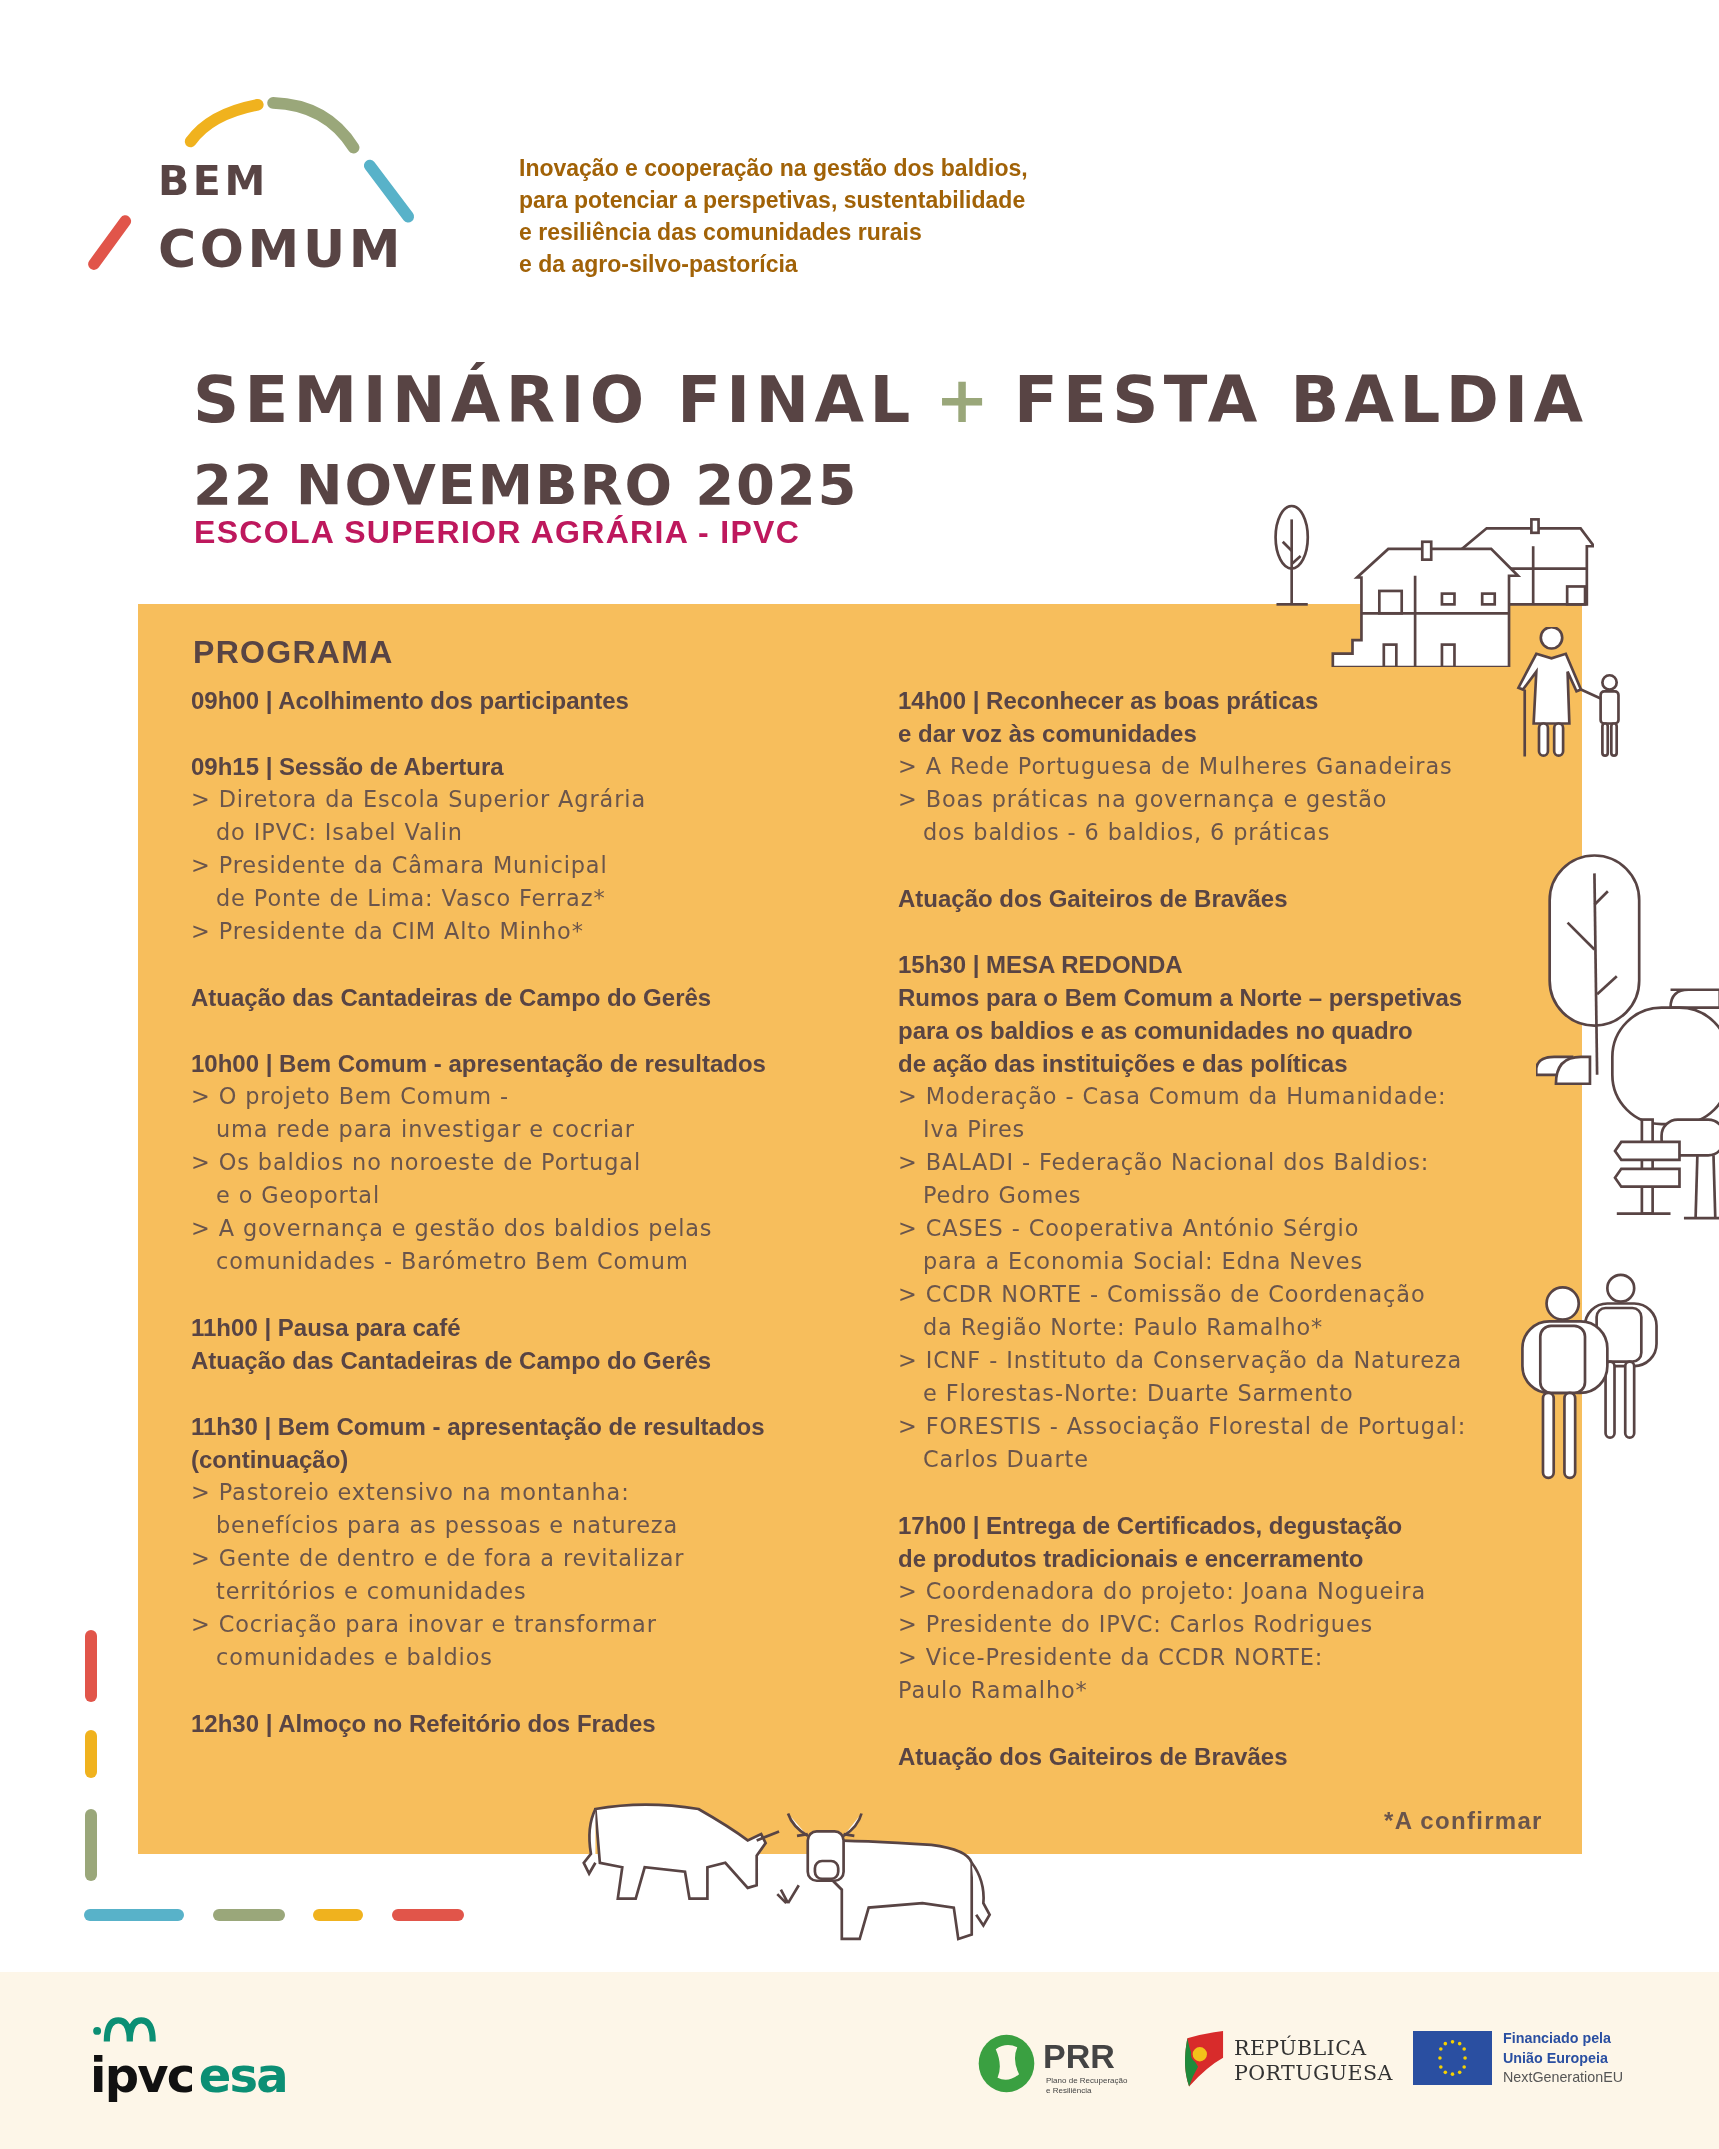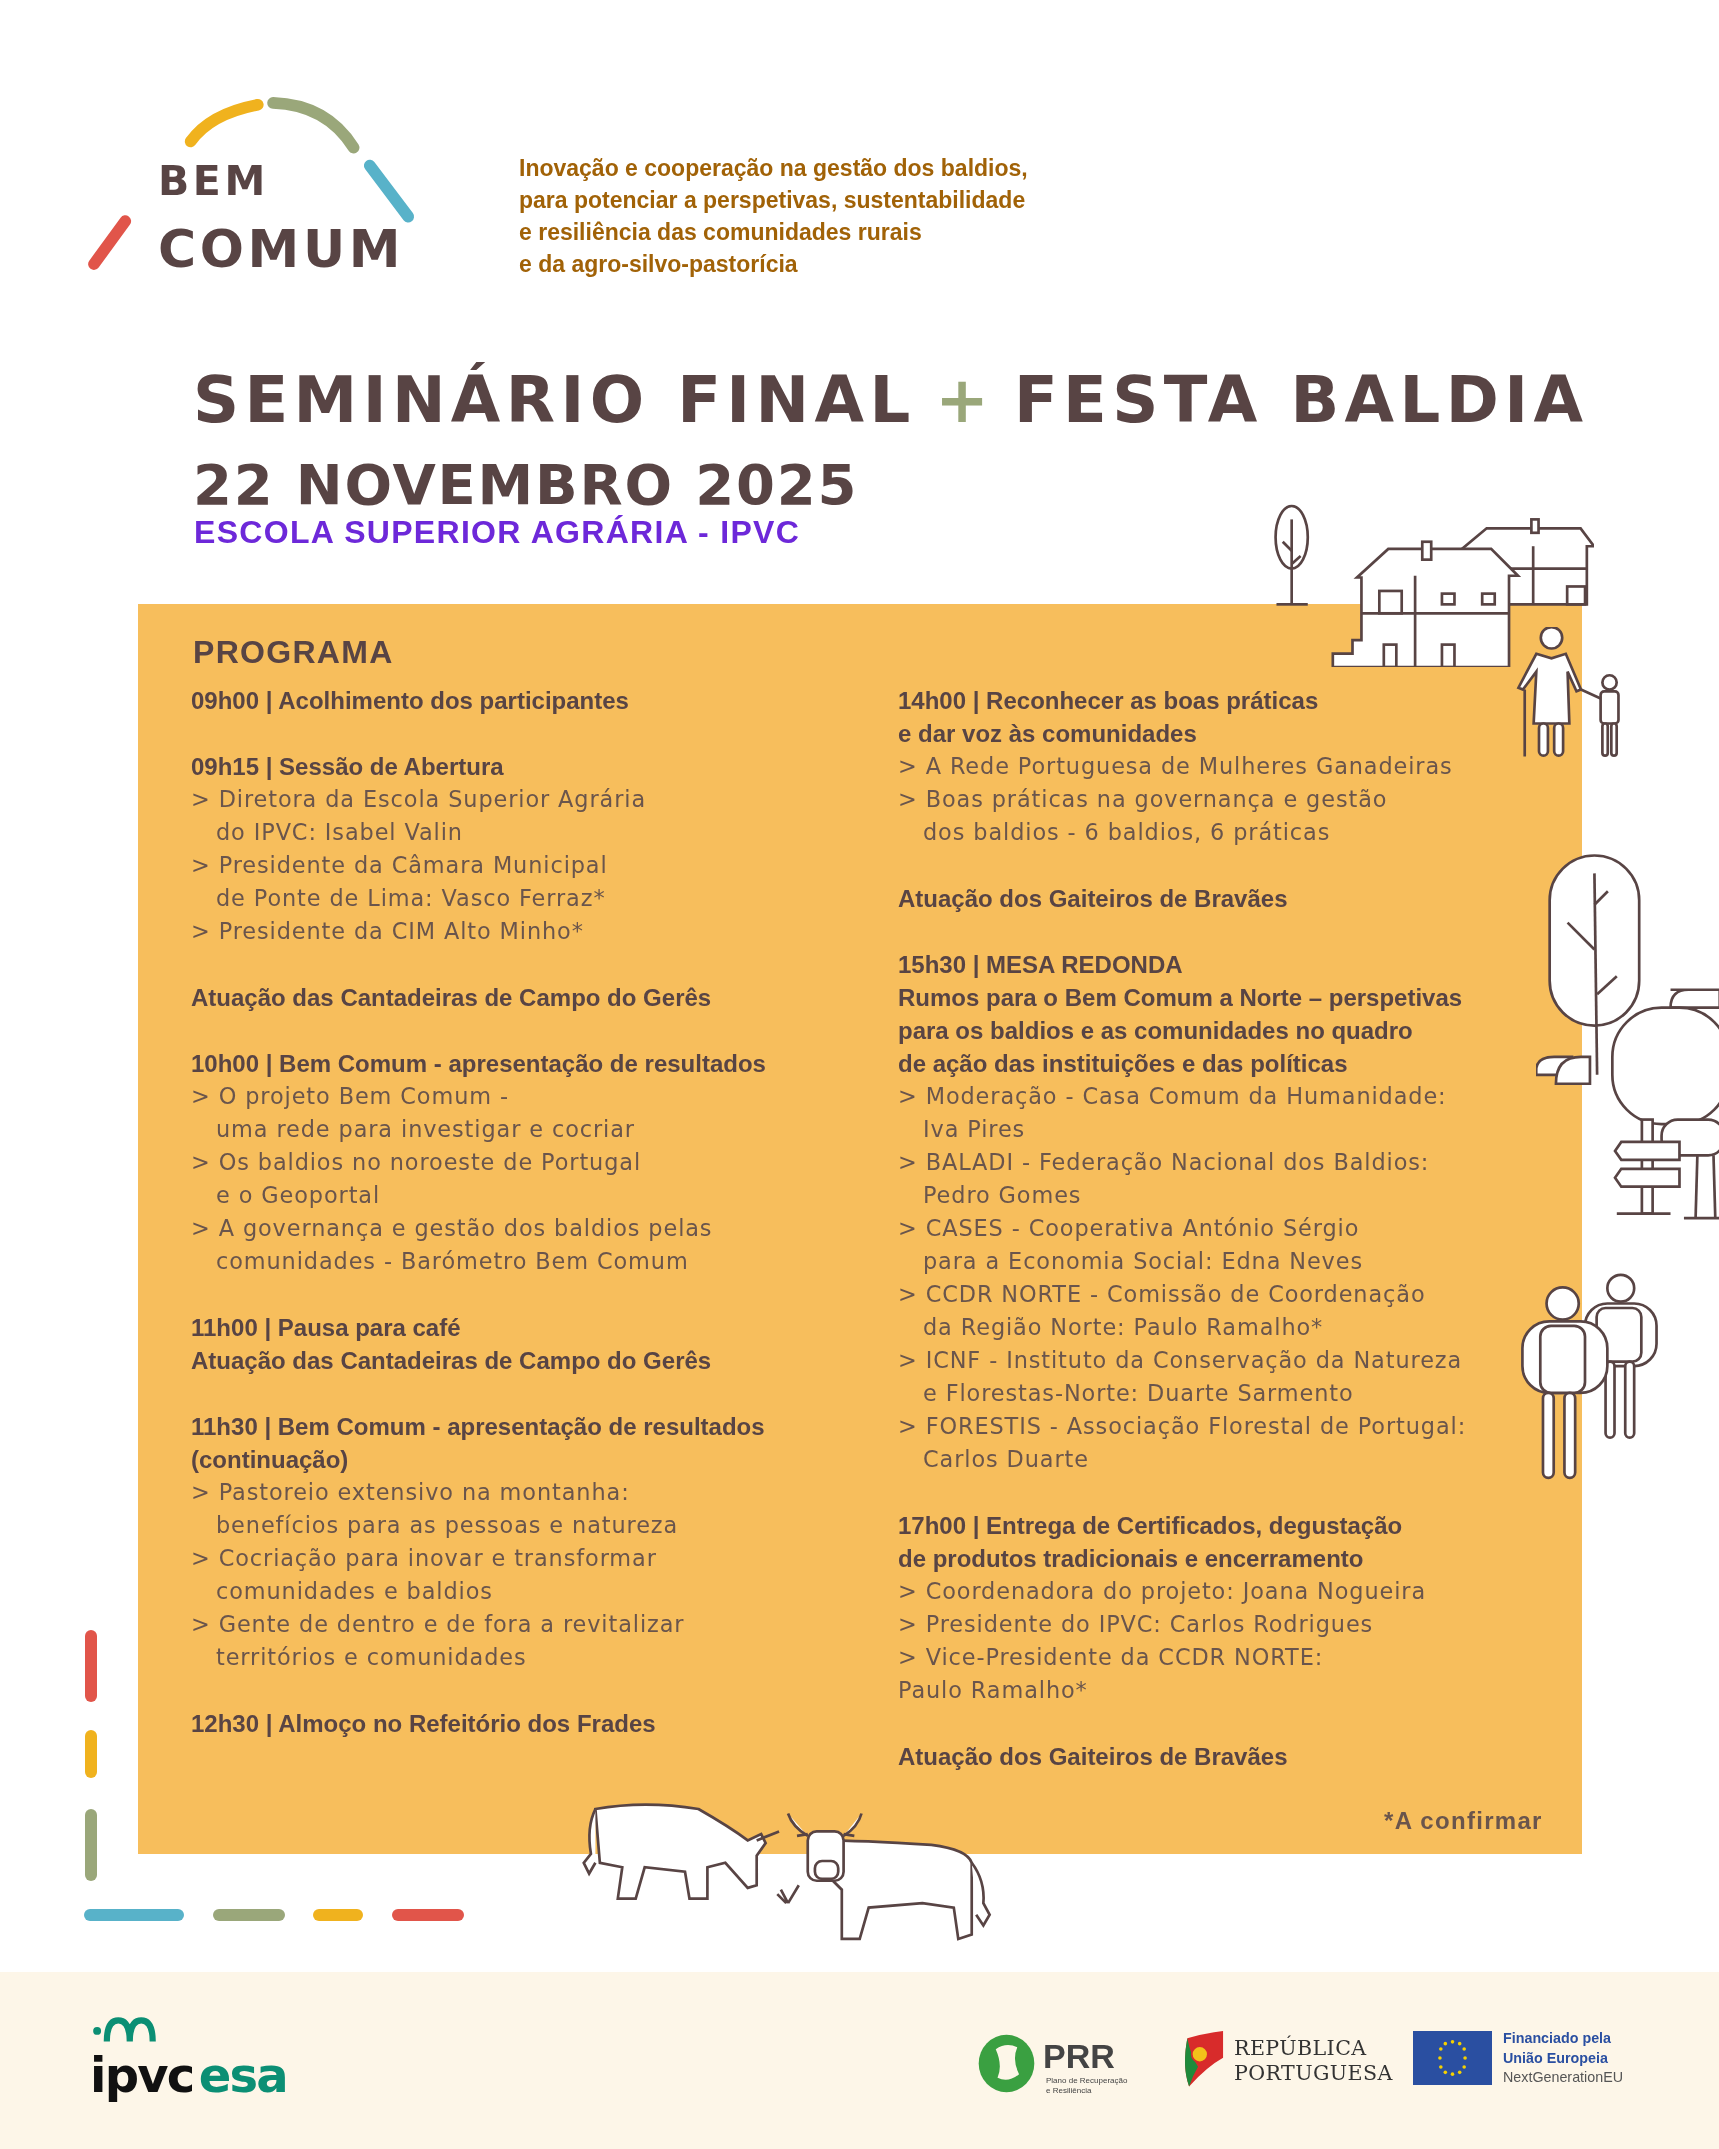--- a/index.html
+++ b/index.html
@@ -12,21 +12,21 @@
   .logo-text { position: absolute; left: 73px; font-family: "DejaVu Sans", sans-serif; font-weight: bold; color: #584444; letter-spacing: 3.6px; }
   .logo-text.l1 { top: 72px; font-size: 41px; }
   .logo-text.l2 { top: 134px; font-size: 52px; }
 
   .tagline { position: absolute; left: 519px; top: 152px; font-size: 23px; font-weight: bold; line-height: 32px; color: #a16207; width: 609px; }
   .tagline div { white-space: nowrap; }
 
   .title { position: absolute; left: 193px; top: 363px; font-family: "DejaVu Sans", sans-serif; font-weight: bold; font-size: 64px; letter-spacing: 5.4px; color: #584444; white-space: nowrap; }
   .title .plus { color: #9aa77a; margin: 0 19.7px; }
   .date { position: absolute; left: 193px; top: 452px; font-family: "DejaVu Sans", sans-serif; font-weight: bold; font-size: 56px; letter-spacing: 1.8px; color: #584444; white-space: nowrap; }
-  .venue { position: absolute; left: 194px; top: 514px; font-size: 32px; font-weight: bold; letter-spacing: 1.3px; color: #6d28d9; white-space: nowrap; }
+  .venue { position: absolute; left: 194px; top: 514px; font-size: 32px; font-weight: bold; letter-spacing: 1.3px; color: #be185d; white-space: nowrap; }
 
   
   .program { position: absolute; left: 138px; top: 604px; width: 1444px; height: 1250px; background: #f7be5c; }
   .prog-title { position: absolute; left: 193px; top: 634px; font-size: 32px; font-weight: bold; letter-spacing: 1.3px; color: #584444; }
   .col { position: absolute; font-size: 24px; line-height: 33px; color: #5e4a44; }
   .col.left { left: 191px; top: 684px; width: 681px; }
   .col.right { left: 898px; top: 684px; width: 645px; }
   .item { margin-bottom: 33px; }
   .head { font-weight: bold; color: #584444; white-space: nowrap; }
   .sub { font-family: "DejaVu Sans", sans-serif; font-size: 22.4px; letter-spacing: 0.9px; color: #6a554c; white-space: nowrap; }
@@ -208,22 +208,22 @@
     <div class="sub"><span>&gt;  A governança e gestão dos baldios pelas</span><span class="indent">comunidades - Barómetro Bem Comum</span></div>
   </div>
   <div class="item">
     <div class="head">11h00  |  Pausa para café</div>
     <div class="head">Atuação das Cantadeiras de Campo do Gerês</div>
   </div>
   <div class="item">
     <div class="head">11h30  |  Bem Comum - apresentação de resultados</div>
     <div class="head">(continuação)</div>
     <div class="sub"><span>&gt; Pastoreio extensivo na montanha:</span><span class="indent">benefícios para as pessoas e natureza</span></div>
+    <div class="sub"><span>&gt; Gente de dentro e de fora a revitalizar</span><span class="indent">territórios e comunidades</span></div>
     <div class="sub"><span>&gt; Cocriação para inovar e transformar</span><span class="indent">comunidades e baldios</span></div>
-    <div class="sub"><span>&gt; Gente de dentro e de fora a revitalizar</span><span class="indent">territórios e comunidades</span></div>
   </div>
   <div class="item">
     <div class="head">12h30  |  Almoço no Refeitório dos Frades</div>
   </div>
 </div>
 
 <div class="col right">
   <div class="item">
     <div class="head">14h00  |  Reconhecer as boas práticas</div>
     <div class="head">e dar voz às comunidades</div>

